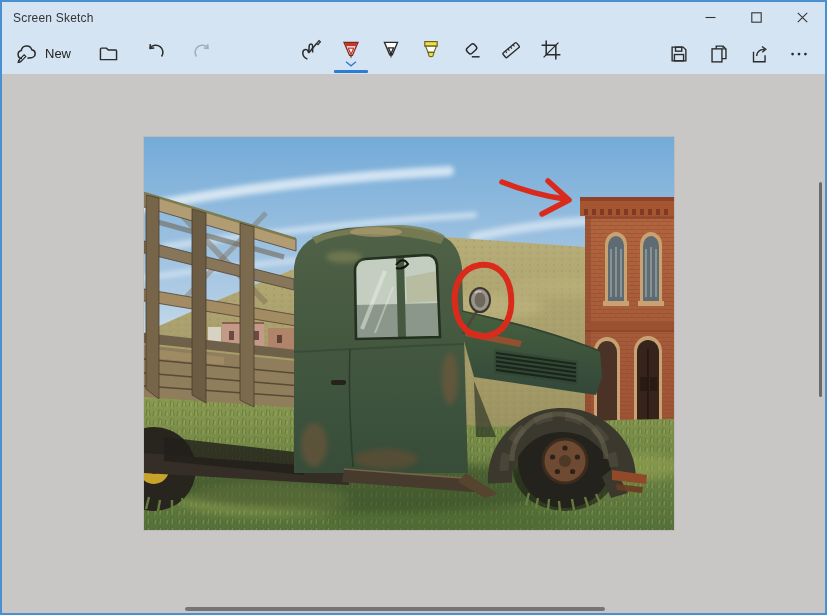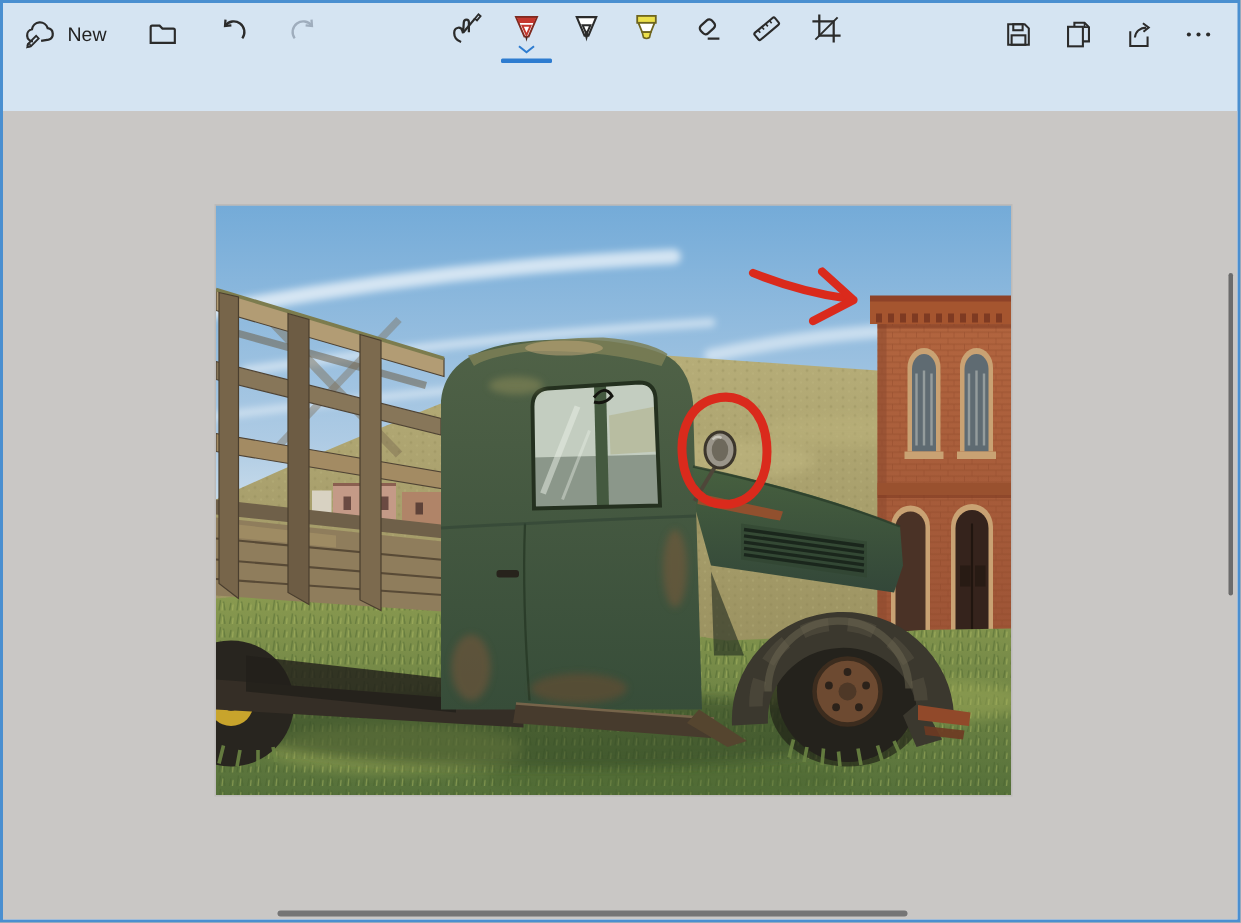--- a/index.html
+++ b/index.html
@@ -35,20 +35,40 @@
   .photo{position:absolute;left:142px;top:63px;width:530px;height:393px;box-shadow:0 0 0 1px rgba(0,0,0,0.06);}
   .photo svg{display:block;}
   .vscroll{position:absolute;right:3px;top:108px;width:3px;height:215px;background:#6b6b6b;border-radius:2px;}
   .hscroll{position:absolute;left:183px;bottom:2px;width:420px;height:4px;background:#757575;border-radius:2px;}
 </style>
 </head>
 <body>
 
 <div id="window">
 
+  <div class="titlebar">
+    <span class="title">Screen Sketch</span>
+    <div class="caption-buttons">
+      <div class="caption-btn">
+        <svg width="11" height="11" viewBox="0 0 11 11">
+            <line x1="0.5" y1="5.5" x2="10.5" y2="5.5" stroke="#333" stroke-width="1.1"></line>
+          </svg>
+      </div>
+      <div class="caption-btn">
+        <svg width="11" height="11" viewBox="0 0 11 11">
+            <rect x="0.8" y="0.8" width="9.4" height="9.4" fill="none" stroke="#333" stroke-width="1.1"></rect>
+          </svg>
+      </div>
+      <div class="caption-btn">
+        <svg width="11" height="11" viewBox="0 0 11 11">
+            <path d="M0.8,0.8 L10.2,10.2 M10.2,0.8 L0.8,10.2" stroke="#333" stroke-width="1.1"></path>
+          </svg>
+      </div>
+    </div>
+  </div>
 
   <div class="toolbar">
 
     <div class="tb-left">
       <div class="tb-btn new-btn">
         <svg class="glyph" width="24" height="24" viewBox="0 0 24 24" fill="none" stroke="#2b2b2b" stroke-width="1.5">
           <path d="M8,16.6 a4.1,4.1 0 0 1 -0.7,-8.1 5.4,5.4 0 0 1 10.5,-0.7 3.9,3.9 0 0 1 0.6,7.6 l-5,0.9"></path>
           <path d="M4.2,20.5 l2.3,-0.6 5.3,-5.3 -1.7,-1.7 -5.3,5.3 z" stroke-width="1.2"></path>
           <circle cx="5.2" cy="19.2" r="1" stroke-width="1"></circle>
         </svg>

